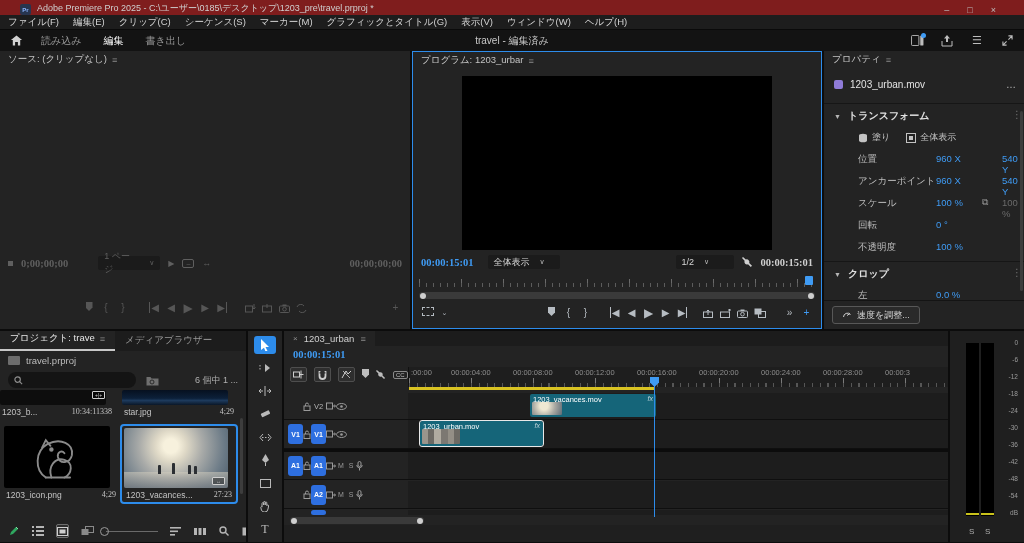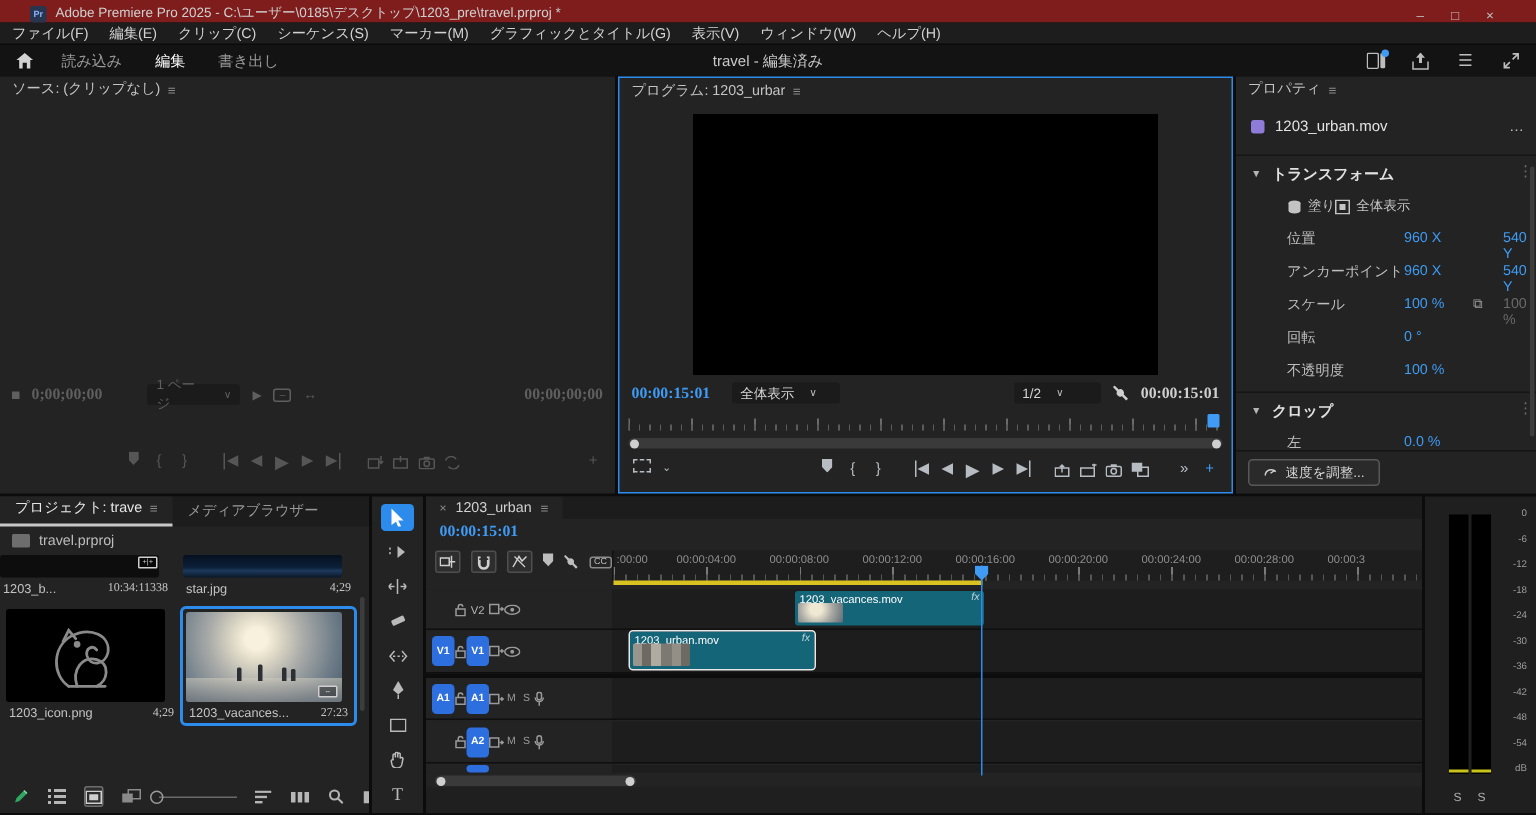--- a/index.html
+++ b/index.html
@@ -61,21 +61,21 @@
 .dashbox{display:inline-block;width:12px;height:9px;border:1px dashed currentColor}
 .spacer{flex:1}
 
 
 .prop-clip-row{position:absolute;top:28px;left:10px;right:8px;display:flex;align-items:center;gap:7px;font-size:10px;color:#e3e3e3}
 .purple-sq{width:9px;height:9px;border-radius:2px;background:#8f7bd8}
 .hr{position:absolute;left:0;right:0;height:1px;background:#161616}
 .sec-head{position:absolute;left:10px;display:flex;gap:7px;font-size:10px;color:#e0e0e0;font-weight:bold;align-items:center}
 .sec-head .car{font-size:7px;color:#b5b5b5}
 .kebab{position:absolute;right:2px;color:#6f6f6f}
-.fillrow{position:absolute;left:34px;display:flex;font-size:9px;color:#c3c3c3;align-items:flex-end}
+.fillrow{position:absolute;left:34px;display:flex;gap:16px;font-size:9px;color:#c3c3c3;align-items:flex-end}
 .prow{position:absolute;left:34px;right:8px;height:14px;font-size:9.5px;color:#bdbdbd}
 .prow .v1{position:absolute;left:78px;color:#3f9bf4}
 .prow .v2{position:absolute;left:144px;color:#3f9bf4}
 .prow .vdim{color:#6a6a6a}
 .linkic{position:absolute;left:124px;top:0;color:#9a9a9a;font-size:9px}
 .vscroll{position:absolute;right:1px;width:3px;background:#3d3d3d;border-radius:2px}
 .speedbar{position:absolute;left:0;right:0;bottom:0;height:29px;background:#232323;border-top:1px solid #141414;display:flex;align-items:center;padding:0 8px}
 .speedbtn{height:18px;border:1px solid #585858;border-radius:3px;display:flex;align-items:center;gap:5px;padding:0 9px;font-size:9px;color:#d5d5d5;background:#2a2a2a}
 
 
@@ -410,20 +410,35 @@
       <span class="ptab active">
         <span>プロジェクト: trave</span>
           <span class="pmenu">≡</span>
       </span>
       <span class="ptab">メディアブラウザー</span>
     </div>
     <div class="filerow">
       <span class="docic"></span>
       <span>travel.prproj</span>
     </div>
+    <div class="searchrow">
+      <span class="searchbox">
+        <svg width="9" height="9" viewBox="0 0 10 10">
+            <circle cx="4" cy="4" r="3" fill="none" stroke="#8e8e8e" stroke-width="1.3"></circle>
+            <path d="M6.3 6.3 L9 9" stroke="#8e8e8e" stroke-width="1.3"></path>
+          </svg>
+      </span>
+      <span>
+        <svg width="13" height="11" viewBox="0 0 13 11">
+            <path d="M0.5 2 h4 l1 1.5 h7 v7 h-12 Z" fill="#6f6f6f"></path>
+            <circle cx="6" cy="7" r="2" fill="none" stroke="#2a2a2a"></circle>
+          </svg>
+      </span>
+      <span class="cnt">6 個中 1 ...</span>
+    </div>
     <div class="grid">
 
       <div class="gcell" style="left:0;top:0">
         <div class="gthumb" style="height:15px;background:#0d0d0d">
           <span class="badge" style="top:1px;right:1px">+|+</span>
         </div>
         <div class="gcap">
           <span>1203_b...</span>
           <span class="mono" style="font-size:8px">10:34:11338</span>
         </div>

